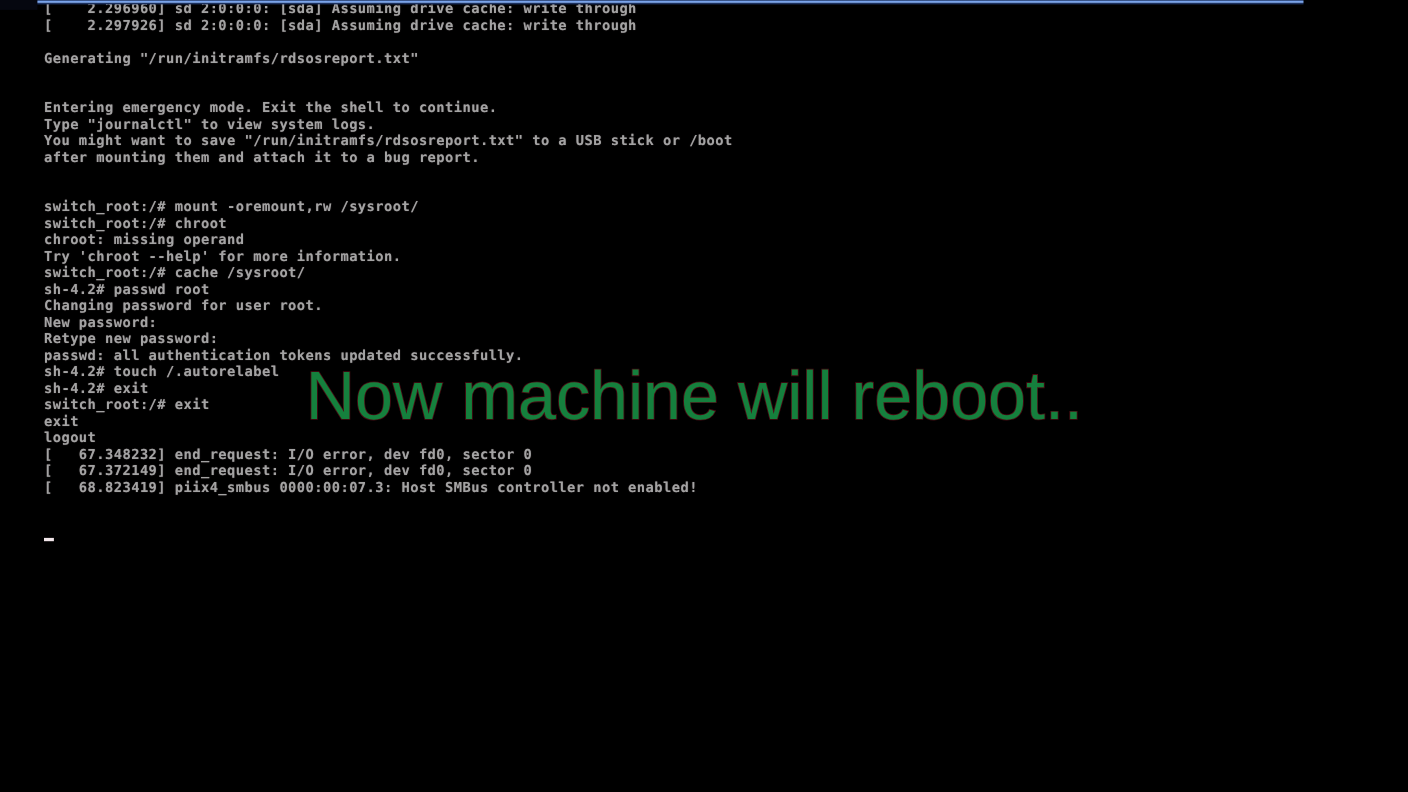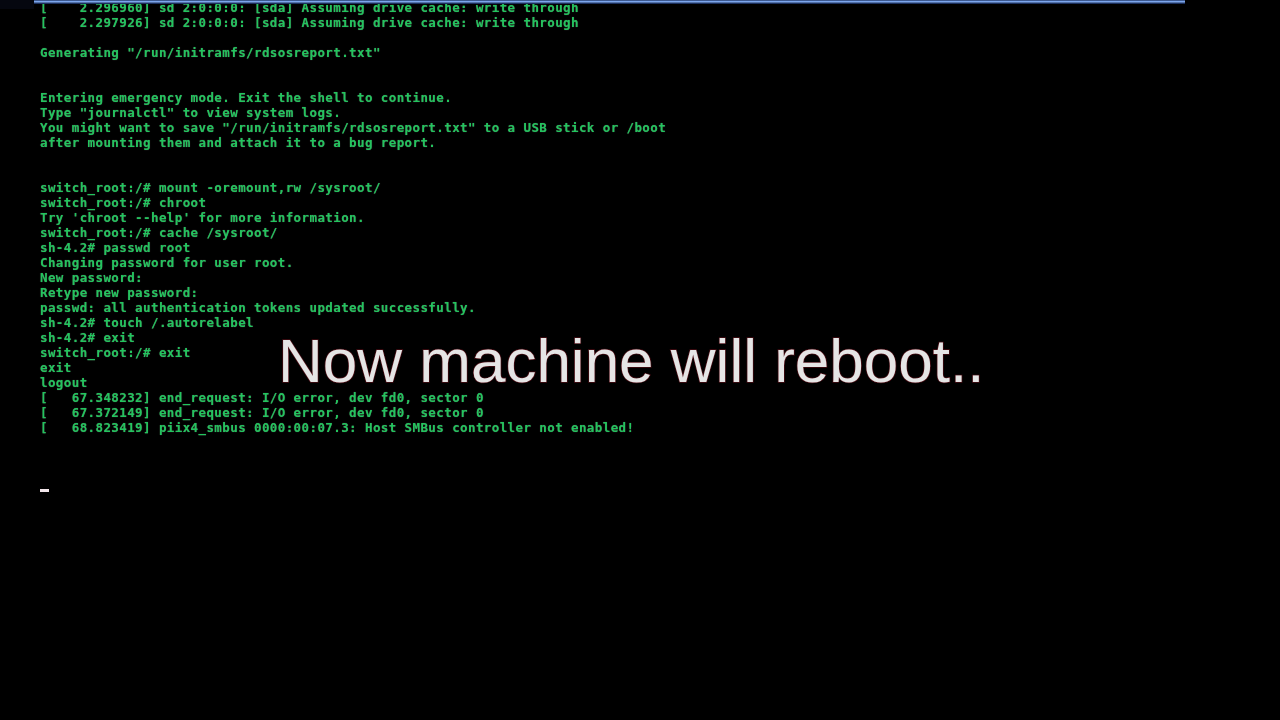--- a/index.html
+++ b/index.html
@@ -51,21 +51,21 @@
 
   
   #console {
     position: absolute;
     left: 40px;
     top: 0px;
     width: 1200px;
     z-index: 2;
   }
   .line {
-    color: #22c55e;
+    color: #a3a3a3;
     font-size: 12.5px;
     line-height: 15px;
     height: 15px;
     white-space: pre;
     letter-spacing: 0.4px;
     font-weight: bold;
     text-shadow: 0 0 1px rgba(255,225,235,0.35);
   }
   .line.blank { color: transparent; }
 
@@ -83,21 +83,21 @@
   
   #overlay-caption {
     position: absolute;
     left: 278px;
     top: 326px;
     z-index: 10;
     font-family: "Liberation Sans", sans-serif;
     font-size: 62px;
     font-weight: 400;
     line-height: 70px;
-    color: #e5e5e5;
+    color: #15803d;
     white-space: pre;
     letter-spacing: 0px;
     -webkit-text-stroke: 1.5px #4a0d14;
     paint-order: stroke fill;
   }
 </style>
 </head>
 <body>
 
 <div id="screen">
@@ -113,20 +113,21 @@
       <div class="line blank"></div>
       <div class="line blank"></div>
       <div class="line">Entering emergency mode. Exit the shell to continue.</div>
       <div class="line">Type "journalctl" to view system logs.</div>
       <div class="line">You might want to save "/run/initramfs/rdsosreport.txt" to a USB stick or /boot</div>
       <div class="line">after mounting them and attach it to a bug report.</div>
       <div class="line blank"></div>
       <div class="line blank"></div>
       <div class="line">switch_root:/# mount -oremount,rw /sysroot/</div>
       <div class="line">switch_root:/# chroot</div>
+      <div class="line">chroot: missing operand</div>
       <div class="line">Try 'chroot --help' for more information.</div>
       <div class="line">switch_root:/# cache /sysroot/</div>
       <div class="line">sh-4.2# passwd root</div>
       <div class="line">Changing password for user root.</div>
       <div class="line">New password:</div>
       <div class="line">Retype new password:</div>
       <div class="line">passwd: all authentication tokens updated successfully.</div>
       <div class="line">sh-4.2# touch /.autorelabel</div>
       <div class="line">sh-4.2# exit</div>
       <div class="line">switch_root:/# exit</div>

